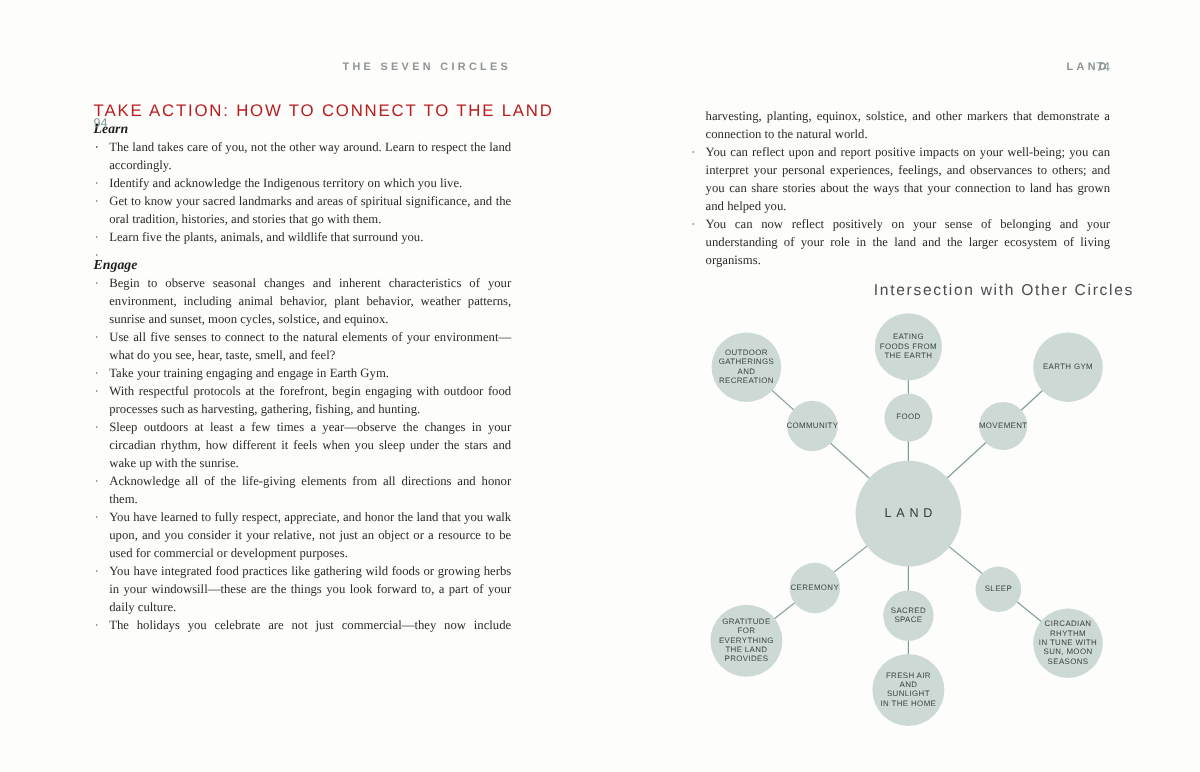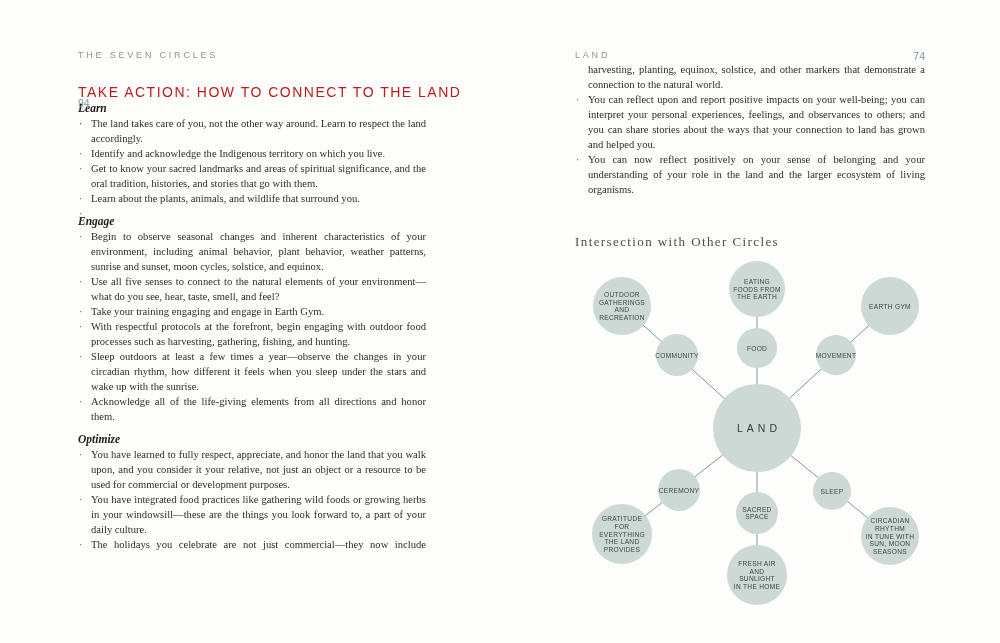--- a/index.html
+++ b/index.html
@@ -9,22 +9,22 @@
     font-family:"Liberation Serif", serif;
     color:#2e2c2a;
   }
   
   .page-col{position:absolute;top:50px;}
   #left-page{left:78px;width:348px;}
   #right-page{left:575px;width:350px;}
 
   .page-header{position:relative;height:12px;font-family:"Liberation Sans",sans-serif;}
   .running-head{
-    position:absolute;left:0;right:0;text-align:left;
-    font-size:9px;letter-spacing:2.8px;color:#8e9492;font-weight:400;
+    position:absolute;left:0;right:0;text-align:right;
+    font-size:9px;letter-spacing:2.8px;color:#8e9492;font-weight:700;
   }
   .page-num{position:absolute;font-size:10.5px;color:#7d9a96;}
   .page-num.left{left:0;top:0;margin-top:47px;}
   .page-num.right{right:0;top:0;}
 
   
   .chapter-title{
     margin-top:22px;
     font-family:"Liberation Sans",sans-serif;
     font-size:14px;letter-spacing:1.5px;color:#b91c1c;font-weight:400;
@@ -39,25 +39,25 @@
   .bullet-item, .para{
     position:relative;padding-left:13px;
     font-size:10.6px;line-height:15px;text-align:justify;color:#2e2c2a;
   }
   .bullet-item .marker{
     position:absolute;left:1px;top:0;font-size:10px;color:#555;
   }
   .justify-last{text-align-last:justify;}
 
   
-  #right-body{}
+  #right-body{margin-top:28px;}
 
   .diagram-title{
-    position:absolute;left:575px;top:234px;width:370px;text-align:left;
-    font-family:Liberation Serif, serif;
+    position:absolute;left:575px;top:234px;width:370px;text-align:right;
+    font-family:Liberation Sans, sans-serif;
     font-size:13px;letter-spacing:1.4px;color:#4a4f4d;font-weight:400;
   }
   #diagram-svg{position:absolute;left:575px;top:250px;}
   #diagram-svg text{
     font-family:"Liberation Sans",sans-serif;
   }
 </style>
 </head>
 <body>
 
@@ -67,34 +67,33 @@
     <span class="running-head">THE SEVEN CIRCLES</span>
   </div>
   <div class="chapter-title">TAKE ACTION: HOW TO CONNECT TO THE LAND</div>
   <div id="left-sections">
       <div class="section">
         <div class="section-heading">Learn</div>
         <div class="bullet-item"><span class="marker">·</span></div>
         <div class="bullet-item"><span class="marker">·</span><span>The land takes care of you, not the other way around. Learn to respect the land accordingly.</span></div>
         <div class="bullet-item"><span class="marker">·</span><span>Identify and acknowledge the Indigenous territory on which you live.</span></div>
         <div class="bullet-item"><span class="marker">·</span><span>Get to know your sacred landmarks and areas of spiritual significance, and the oral tradition, histories, and stories that go with them.</span></div>
-        <div class="bullet-item"><span class="marker">·</span><span>Learn about the plants, animals, and wildlife that surround you.</span></div>
+        <div class="bullet-item"><span class="marker">·</span><span>Learn five the plants, animals, and wildlife that surround you.</span></div>
         <div class="bullet-item"><span class="marker">·</span></div>
       </div>
       <div class="section">
         <div class="section-heading">Engage</div>
         <div class="bullet-item"><span class="marker">·</span><span>Begin to observe seasonal changes and inherent characteristics of your environment, including animal behavior, plant behavior, weather patterns, sunrise and sunset, moon cycles, solstice, and equinox.</span></div>
         <div class="bullet-item"><span class="marker">·</span><span>Use all five senses to connect to the natural elements of your environment—what do you see, hear, taste, smell, and feel?</span></div>
         <div class="bullet-item"><span class="marker">·</span><span>Take your training engaging and engage in Earth Gym.</span></div>
         <div class="bullet-item"><span class="marker">·</span><span>With respectful protocols at the forefront, begin engaging with outdoor food processes such as harvesting, gathering, fishing, and hunting.</span></div>
         <div class="bullet-item"><span class="marker">·</span><span>Sleep outdoors at least a few times a year—observe the changes in your circadian rhythm, how different it feels when you sleep under the stars and wake up with the sunrise.</span></div>
         <div class="bullet-item"><span class="marker">·</span><span>Acknowledge all of the life-giving elements from all directions and honor them.</span></div>
       </div>
       <div class="section">
-        <div class="section-heading">Optimize</div>
         <div class="bullet-item"><span class="marker">·</span><span>You have learned to fully respect, appreciate, and honor the land that you walk upon, and you consider it your relative, not just an object or a resource to be used for commercial or development purposes.</span></div>
         <div class="bullet-item"><span class="marker">·</span><span>You have integrated food practices like gathering wild foods or growing herbs in your windowsill—these are the things you look forward to, a part of your daily culture.</span></div>
         <div class="bullet-item justify-last"><span class="marker">·</span><span>The holidays you celebrate are not just commercial—they now include</span></div>
       </div>
     </div>
 </div>
 
 <div class="page-col" id="right-page">
   <div class="page-header">
     <span class="running-head">LAND</span>

